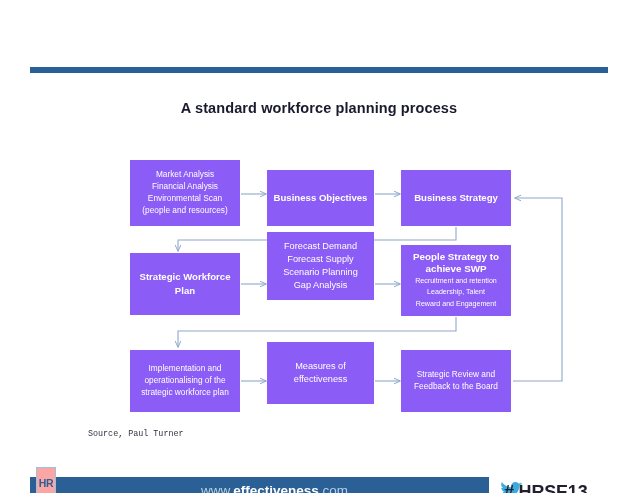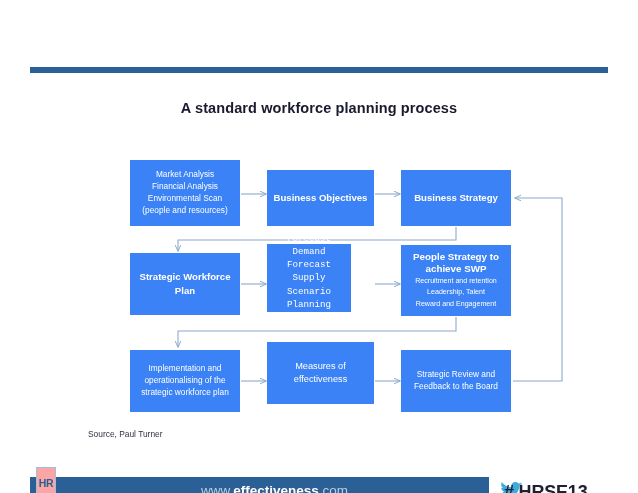--- a/index.html
+++ b/index.html
@@ -36,21 +36,21 @@
     text-align: center;
     font-size: 14.5px;
     font-weight: bold;
     color: #1a1a2e;
     letter-spacing: 0.1px;
   }
 
   
   .box {
     position: absolute;
-    background: #3b82f6;
+    background: #8b5cf6;
     color: #ffffff;
     display: flex;
     flex-direction: column;
     align-items: center;
     justify-content: center;
     text-align: center;
     box-sizing: border-box;
     padding: 3px 4px;
     line-height: 1.42;
   }
@@ -60,41 +60,41 @@
   .box.bold   { font-size: 9.6px; font-weight: bold; }
   .box .hd { font-size: 9.8px; font-weight: bold; line-height: 1.28; }
   .box .sub { font-size: 7.1px; line-height: 1.62; }
 
   
   #box-inputs     { left: 130px; top: 120px; width: 110px; height: 66px; }
   #box-objectives { left: 267px; top: 130px; width: 107px; height: 56px; }
   #box-strategy   { left: 401px; top: 130px; width: 110px; height: 56px; }
   
   #box-swplan     { left: 130px; top: 213px; width: 110px; height: 62px; }
-  #box-forecast   { left: 267px; top: 204px; width: 84px; height: 68px; font-family: Liberation Mono, monospace; }
+  #box-forecast   { left: 267px; top: 192px; width: 107px; height: 68px; }
   #box-people     { left: 401px; top: 205px; width: 110px; height: 71px; }
   
   #box-implement  { left: 130px; top: 310px; width: 110px; height: 62px; }
   #box-measures   { left: 267px; top: 302px; width: 107px; height: 62px; }
   #box-review     { left: 401px; top: 310px; width: 110px; height: 62px; }
 
   
   #connectors {
     position: absolute;
     left: 0; top: 0;
     width: 638px; height: 493px;
     pointer-events: none;
   }
 
   
   #source {
     position: absolute;
     left: 88px;
     top: 389px;
-    font-family: Liberation Sans, sans-serif;
+    font-family: Liberation Mono, monospace;
     font-size: 8.4px;
     color: #333344;
   }
 
   
   #footer-band {
     position: absolute;
     left: 30px;
     top: 437px;
     width: 459px;

